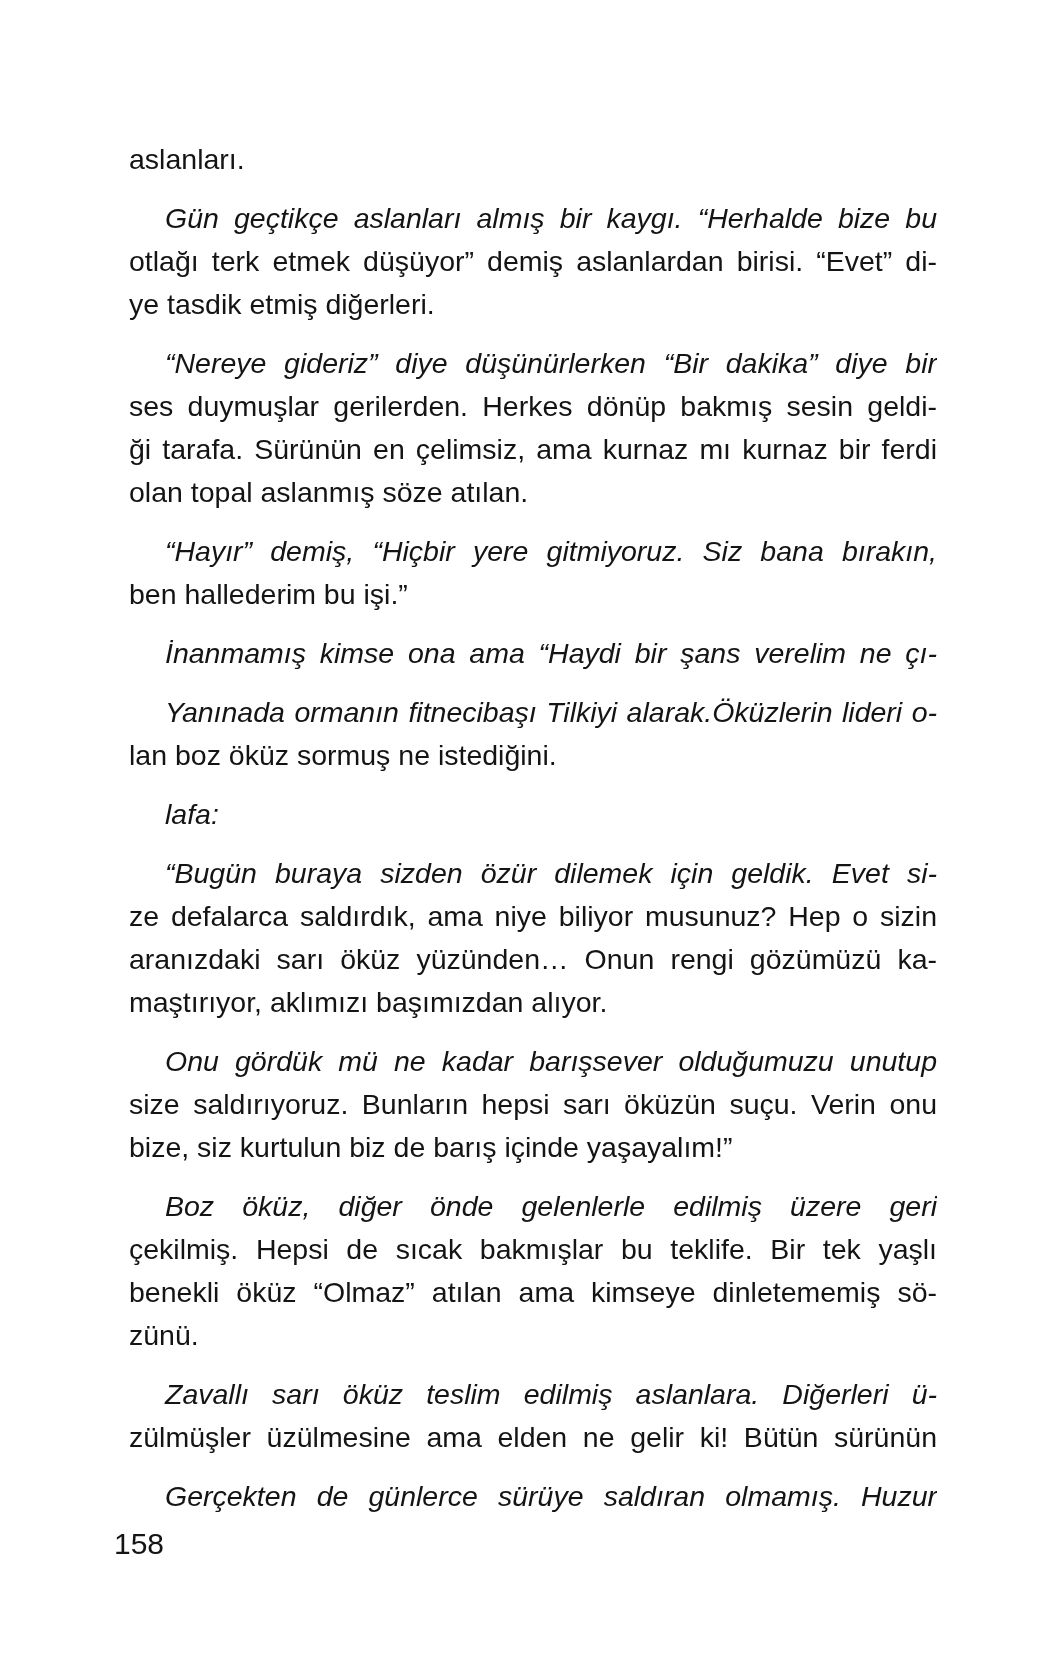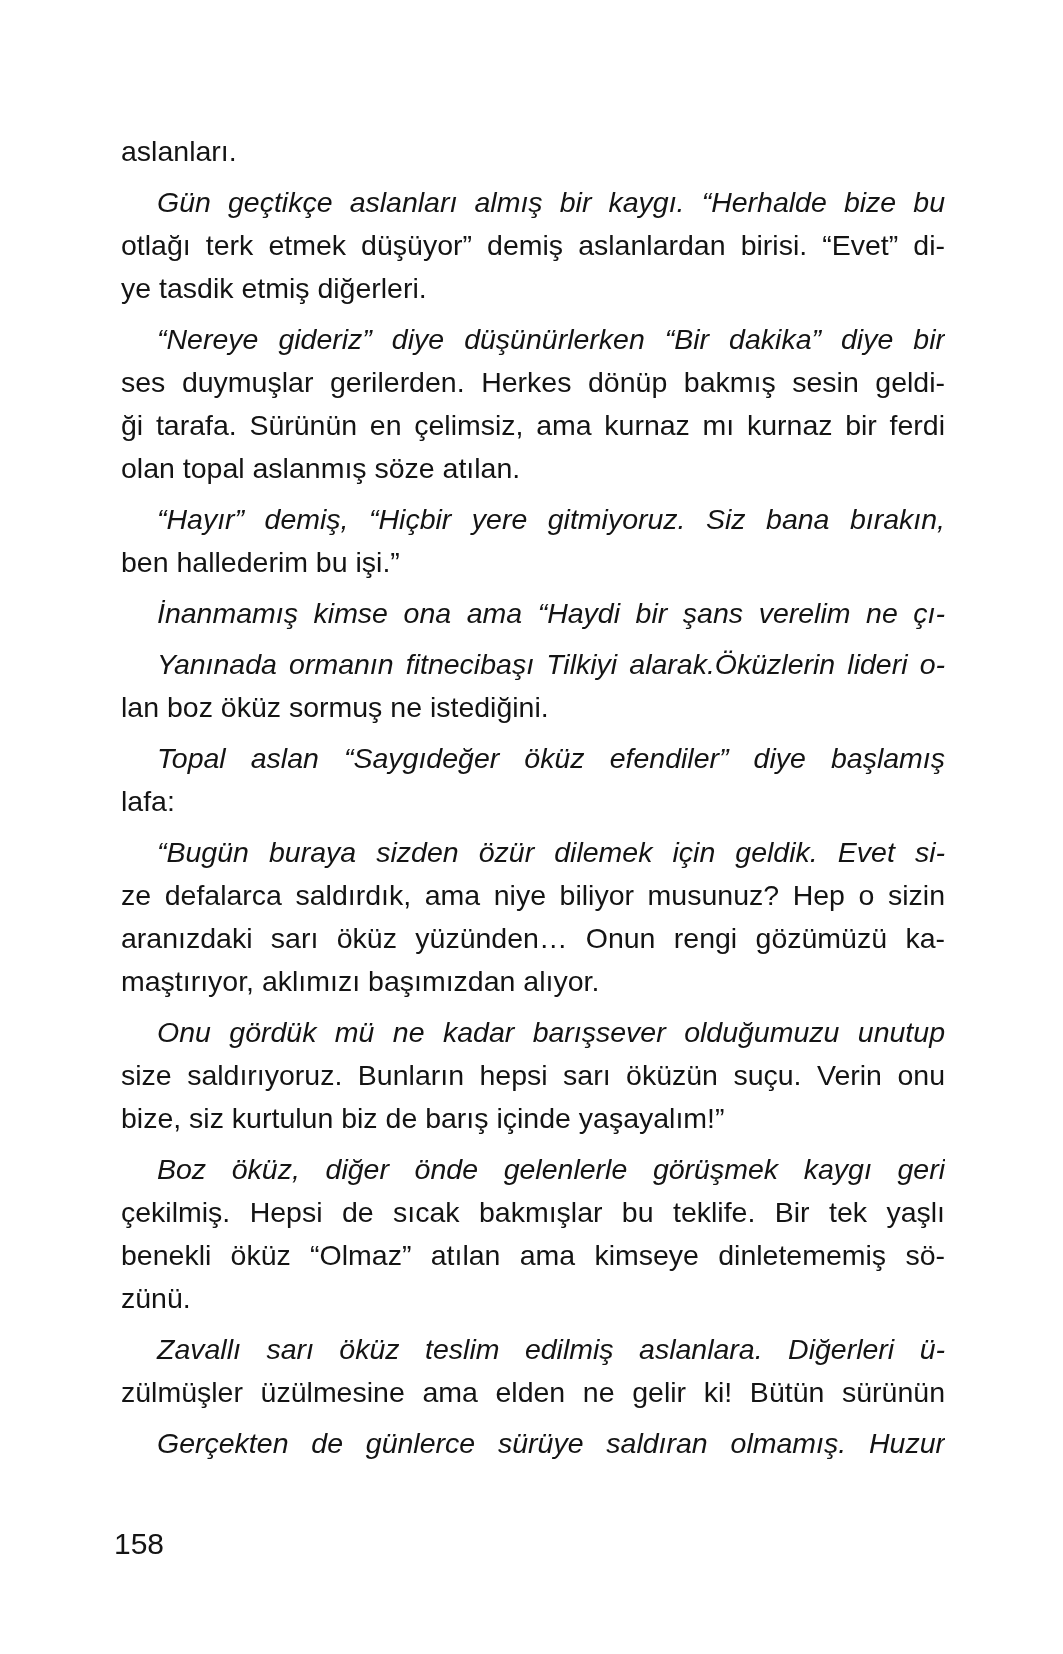--- a/index.html
+++ b/index.html
@@ -17,21 +17,21 @@
     overflow: hidden;
   }
   .text-block {
     position: absolute;
     left: 113px;
     top: 122px;
     width: 840px;
     font-size: 28.5px;
     line-height: 43px;
   }
-  .para { margin: 8px; padding: 0; }
+  .para { margin: 16px; padding: 0; }
   .line {
     height: 43px;
     overflow: hidden;
     text-align: left;
     white-space: normal;
   }
   .line.just {
     text-align: justify;
     text-align-last: justify;
   }
@@ -72,36 +72,35 @@
         <div class="line">ben hallederim bu işi.”</div>
       </div>
       <div class="para indent">
         <div class="line just">İnanmamış kimse ona ama “Haydi bir şans verelim ne çı-</div>
       </div>
       <div class="para indent">
         <div class="line just">Yanınada ormanın fitnecibaşı Tilkiyi alarak.Öküzlerin lideri o-</div>
         <div class="line">lan boz öküz sormuş ne istediğini.</div>
       </div>
       <div class="para indent">
-        <div class="line just">Topal aslan “Saygıdeğer öküz efendiler” diye başlamış</div>
         <div class="line">lafa:</div>
       </div>
       <div class="para indent">
         <div class="line just">“Bugün buraya sizden özür dilemek için geldik. Evet si-</div>
         <div class="line just">ze defalarca saldırdık, ama niye biliyor musunuz? Hep o sizin</div>
         <div class="line just">aranızdaki sarı öküz yüzünden… Onun rengi gözümüzü ka-</div>
         <div class="line">maştırıyor, aklımızı başımızdan alıyor.</div>
       </div>
       <div class="para indent">
         <div class="line just">Onu gördük mü ne kadar barışsever olduğumuzu unutup</div>
         <div class="line just">size saldırıyoruz. Bunların hepsi sarı öküzün suçu. Verin onu</div>
         <div class="line">bize, siz kurtulun biz de barış içinde yaşayalım!”</div>
       </div>
       <div class="para indent">
-        <div class="line just">Boz öküz, diğer önde gelenlerle görüşmek kaygı geri</div>
+        <div class="line just">Boz öküz, diğer önde gelenlerle edilmiş üzere geri</div>
         <div class="line just">çekilmiş. Hepsi de sıcak bakmışlar bu teklife. Bir tek yaşlı</div>
         <div class="line just">benekli öküz “Olmaz” atılan ama kimseye dinletememiş sö-</div>
         <div class="line">zünü.</div>
       </div>
       <div class="para indent">
         <div class="line just">Zavallı sarı öküz teslim edilmiş aslanlara. Diğerleri ü-</div>
         <div class="line just">zülmüşler üzülmesine ama elden ne gelir ki! Bütün sürünün</div>
       </div>
       <div class="para indent">
         <div class="line just">Gerçekten de günlerce sürüye saldıran olmamış. Huzur</div>

